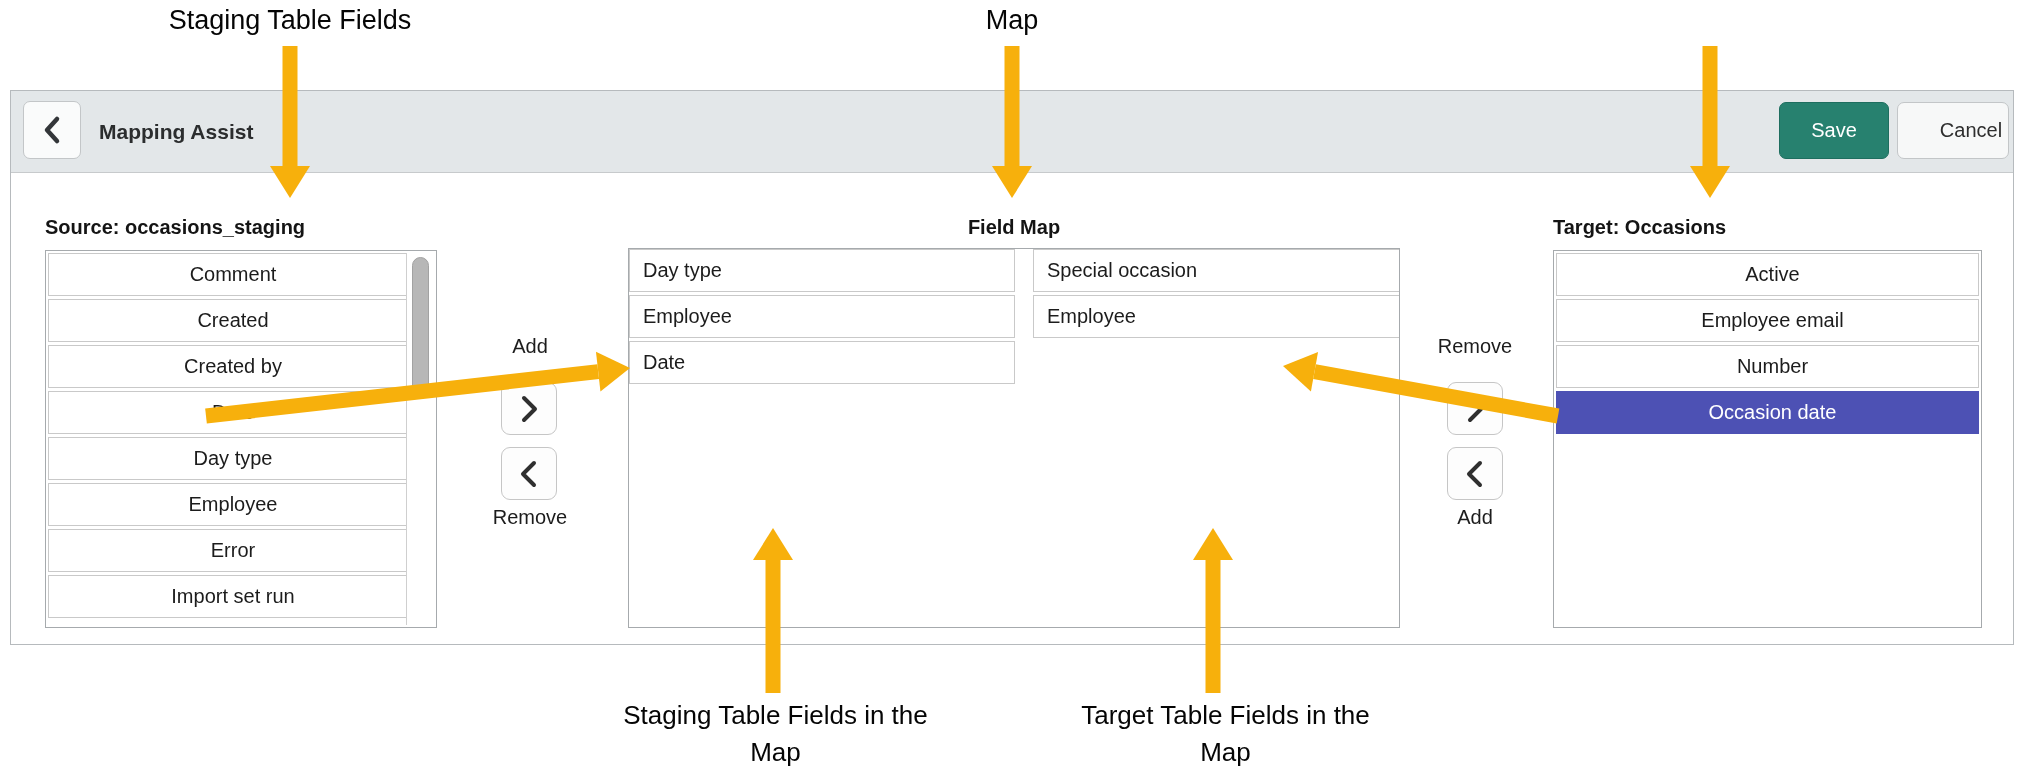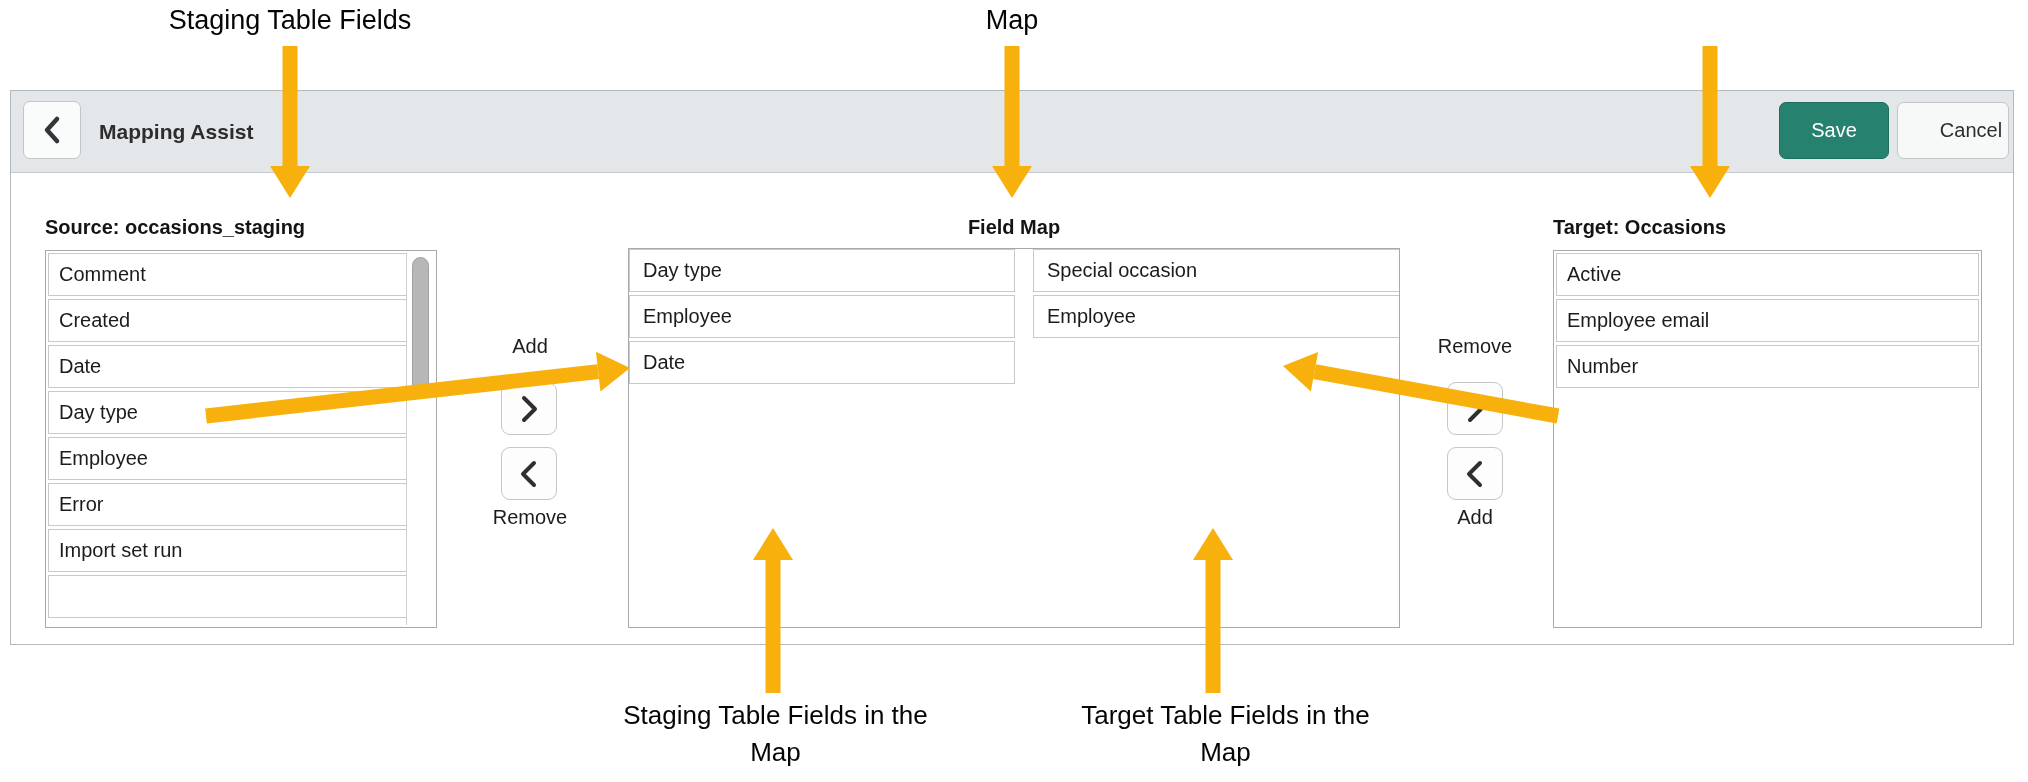--- a/index.html
+++ b/index.html
@@ -53,21 +53,21 @@
   
   .panel-title { position:absolute; font-size:20px; font-weight:bold; color:#141414; white-space:nowrap; }
   .src-title  { left:45px;  top:216px; }
   .fm-title   { left:628px; top:216px; width:772px; text-align:center; }
   .tgt-title  { left:1553px; top:216px; }
 
   
   .listbox { position:absolute; background:#ffffff; border:1px solid #a6aaad; }
   .src-list { left:45px;  top:250px; width:392px; height:378px; overflow:hidden; }
   .tgt-list { left:1553px; top:250px; width:429px; height:378px; overflow:hidden; }
-  .items-wrap { position:absolute; left:2px; top:2px; bottom:9px; overflow:hidden; }
+  .items-wrap { position:absolute; left:2px; top:2px; bottom:9px; overflow:hidden;text-align:center; }
   .src-items { width:360px; }
   .tgt-items { width:423px; }
   .row-item {
     height:43px; margin-bottom:3px; border:1px solid #c9c9c9; background:#fff;
     line-height:41px; font-size:20px; padding-left:10px; color:#1c1c1c;
     cursor:pointer; white-space:nowrap; overflow:hidden;
   }
   .row-item.selected {
     background:var(--selected-item,#4d51b4); border-color:var(--selected-item,#4d51b4);
     color:#ffffff;
@@ -135,20 +135,21 @@
   </div>
 
   <div class="panel-title src-title">Source: occasions_staging</div>
   <div class="panel-title fm-title">Field Map</div>
   <div class="panel-title tgt-title">Target: Occasions</div>
 
   <div class="listbox src-list">
     <div class="items-wrap src-items">
         <div class="row-item">Comment</div>
         <div class="row-item">Created</div>
+        <div class="row-item">Created by</div>
         <div class="row-item">Date</div>
         <div class="row-item">Day type</div>
         <div class="row-item">Employee</div>
         <div class="row-item">Error</div>
         <div class="row-item">Import set run</div>
         <div class="row-item"></div>
       </div>
     <div class="scrollbar">
       <div class="scroll-thumb"></div>
     </div>
@@ -164,20 +165,21 @@
         <div class="fm-cell">Special occasion</div>
         <div class="fm-cell">Employee</div>
       </div>
   </div>
 
   <div class="listbox tgt-list">
     <div class="items-wrap tgt-items">
         <div class="row-item">Active</div>
         <div class="row-item">Employee email</div>
         <div class="row-item">Number</div>
+        <div class="row-item selected">Occasion date</div>
       </div>
   </div>
 
   <div class="xfer-label xl-top-left">Add</div>
   <div class="xfer-btn xb-l1">
     <svg width="22" height="30" viewBox="0 0 22 30">
       <polyline points="6,4 17,15 6,26" fill="none" stroke="#2f2f2f" stroke-width="4" stroke-linecap="round" stroke-linejoin="round"></polyline>
     </svg>
   </div>
   <div class="xfer-btn xb-l2">

